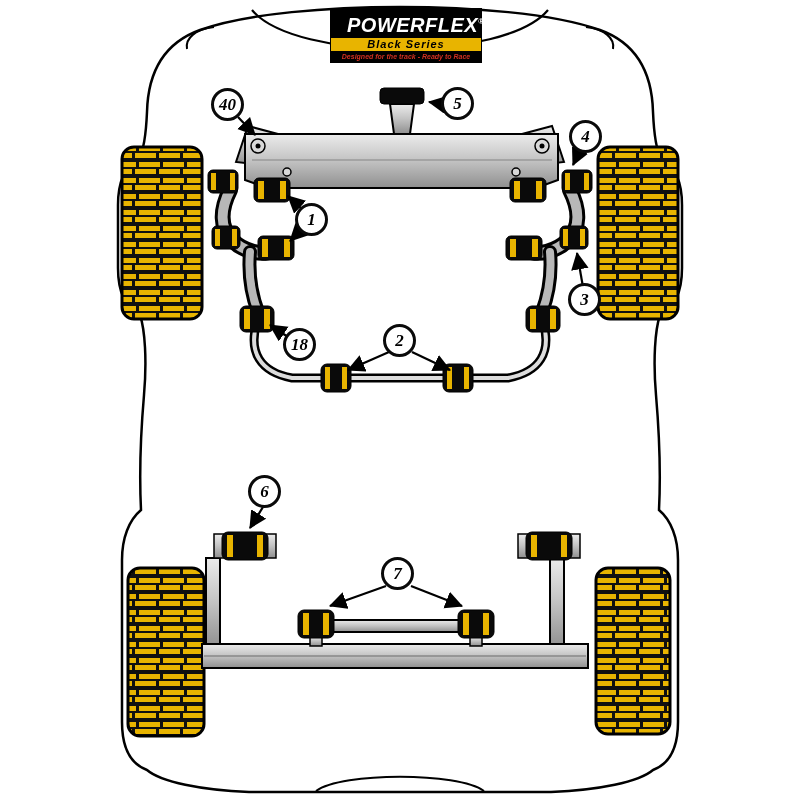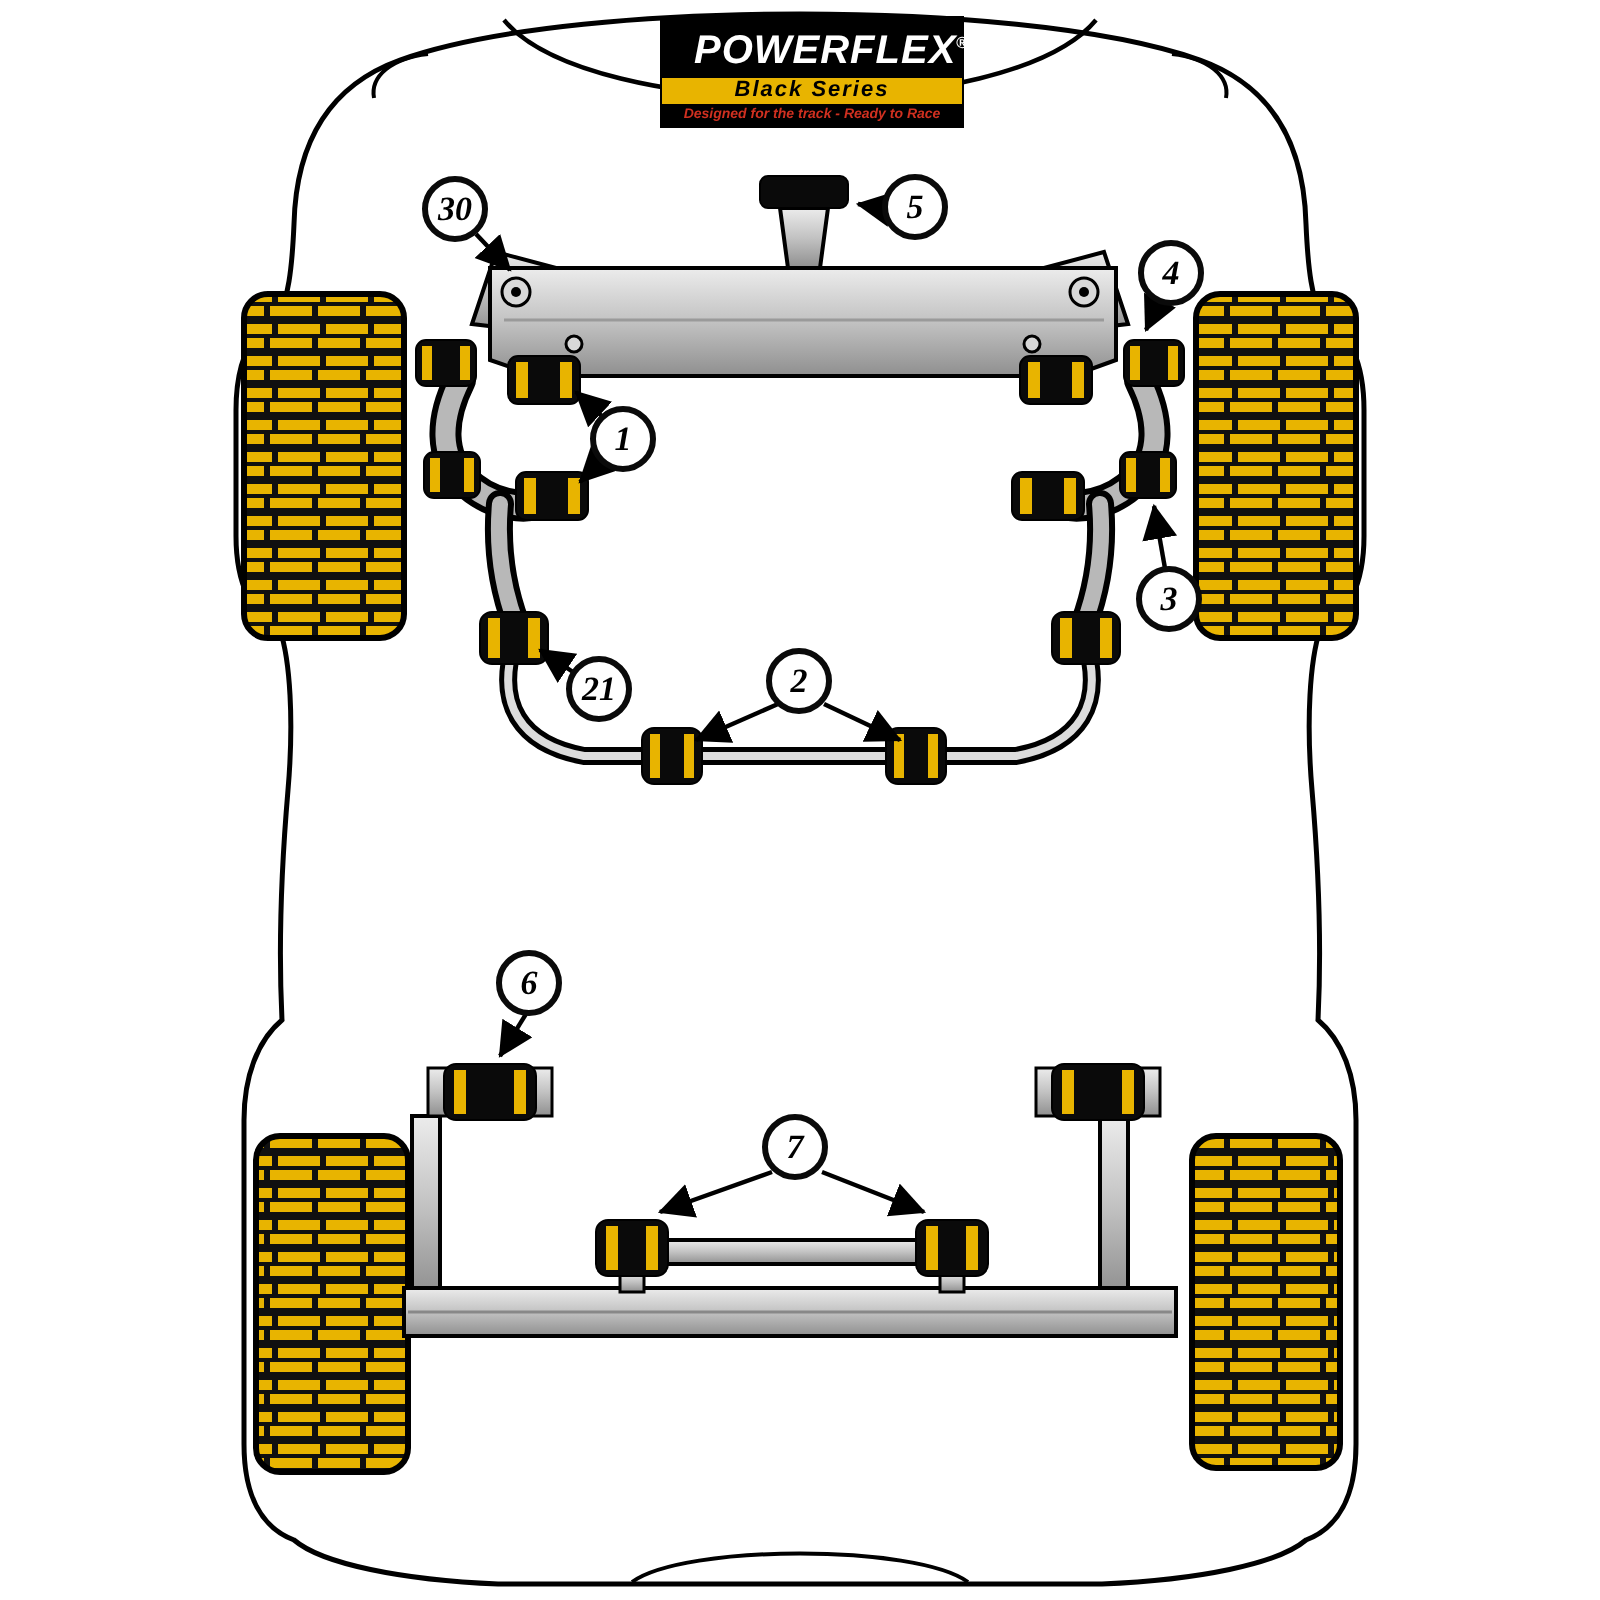--- a/index.html
+++ b/index.html
@@ -207,36 +207,36 @@
   <div class="logo">
     <div class="logo-main">
       <span>POWERFLEX</span><sup>®</sup>
     </div>
     <div class="logo-series">Black Series</div>
     <div class="logo-tagline">Designed for the track - Ready to Race</div>
   </div>
 
 
   <div class="callout" style="left:211px;top:88px">
-      <span>30</span>
+      <span>40</span>
     </div>
   <div class="callout" style="left:441px;top:87px">
       <span>5</span>
     </div>
   <div class="callout" style="left:569px;top:120px">
       <span>4</span>
     </div>
   <div class="callout" style="left:295px;top:203px">
       <span>1</span>
     </div>
   <div class="callout" style="left:568px;top:283px">
       <span>3</span>
     </div>
   <div class="callout" style="left:283px;top:328px">
-      <span>21</span>
+      <span>18</span>
     </div>
   <div class="callout" style="left:383px;top:324px">
       <span>2</span>
     </div>
   <div class="callout" style="left:248px;top:475px">
       <span>6</span>
     </div>
   <div class="callout" style="left:381px;top:557px">
       <span>7</span>
     </div>

